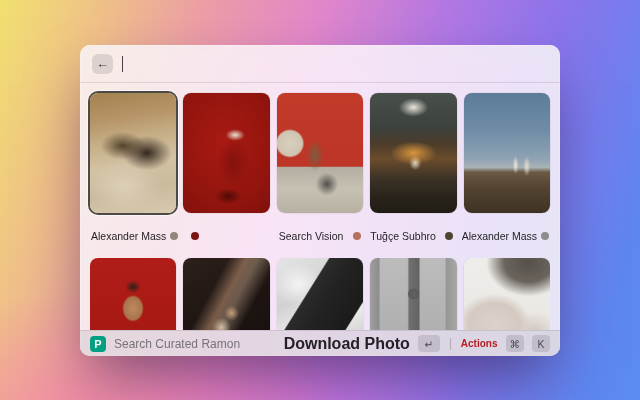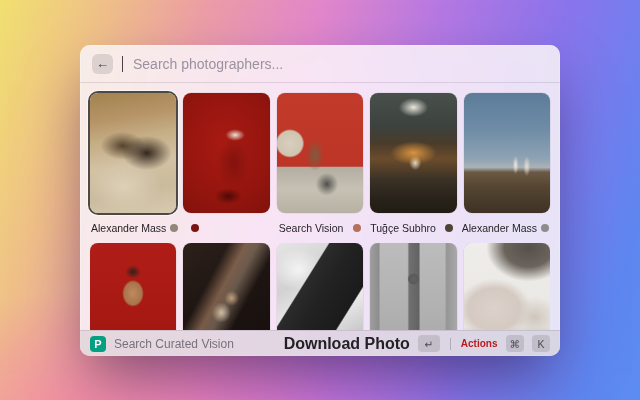--- a/index.html
+++ b/index.html
@@ -42,21 +42,21 @@
   .search-input::placeholder { color:#9a929e; }
 
   
   .content { flex:1; padding:10px 10px 0; overflow:hidden; }
   .grid-row { display:grid; grid-template-columns:repeat(5,1fr); column-gap:7px; }
   .card {
     height:120px; border-radius:8px; overflow:hidden; cursor:pointer;
     box-shadow:0 0 0 0.5px rgba(0,0,0,0.10);
   }
   .card.selected { box-shadow:0 0 0 2px #4c4a46, 0 0 0 3px rgba(255,255,255,0.55); }
-  .labels { height:30px; align-items:center; }
+  .labels { height:45px; align-items:center; }
   .label-cell { display:flex; align-items:center; justify-content:space-between; padding:0 1px; }
   .photog-name { font-size:10.5px; font-weight:500; color:#262428; white-space:nowrap; overflow:hidden; }
   .avg-dot { width:8px; height:8px; border-radius:50%; flex:0 0 auto; margin-left:4px; }
   .row2-clip { height:90px; overflow:hidden; }
 
   
   .p1 { background:
     radial-gradient(ellipse 45% 22% at 66% 50%, #33271d 0%, rgba(51,39,29,0) 65%),
     radial-gradient(ellipse 40% 18% at 38% 44%, #54422c 0%, rgba(84,66,44,0) 65%),
     radial-gradient(ellipse 60% 30% at 40% 78%, #ddd0b8 0%, rgba(221,208,184,0) 70%),
@@ -129,21 +129,20 @@
   .secondary-label { font-size:10px; color:#b91c1c; cursor:pointer;font-weight:bold; }
 </style>
 </head>
 <body>
 
 <div class="window">
 
   <div class="search-bar">
     <button class="back-btn">←</button>
     <span class="caret"></span>
-    <input class="search-input" type="text" placeholder="Search photographers..." style="">
   </div>
 
   <div class="content">
 
     <div class="grid-row">
       <div class="card selected p1" title="Sepia photo of a photographer lying in dry grass holding a camera"></div>
       <div class="card p2" title="Model in red outfit and white cowboy hat seated on a stool against a red backdrop"></div>
       <div class="card p3" title="Man pulling a heavily loaded cycle rickshaw past a red wall"></div>
       <div class="card p4" title="Evening café storefront glowing with warm lights, person on the steps"></div>
       <div class="card p5" title="Couple in white walking along a rocky shore under a cloudy blue-grey sky"></div>
@@ -178,21 +177,21 @@
         <div class="card p8" title="Black and white film clapperboard lying on satin fabric"></div>
         <div class="card p9" title="Black and white city street with an ornate tower"></div>
         <div class="card p10" title="Pale blossoming tree against muted buildings"></div>
       </div>
     </div>
 
   </div>
 
   <div class="footer">
     <span class="app-icon" style="background-color: rgb(5, 160, 129);">P</span>
-    <span class="status-label">Search Curated Vision</span>
+    <span class="status-label">Search Curated Ramon</span>
     <span class="spacer"></span>
     <span class="primary-label">Download Photo</span>
     <span class="key wide">↵</span>
     <span class="vdivider"></span>
     <span class="secondary-label">Actions</span>
     <span class="key">⌘</span>
     <span class="key">K</span>
   </div>
 
 </div>

